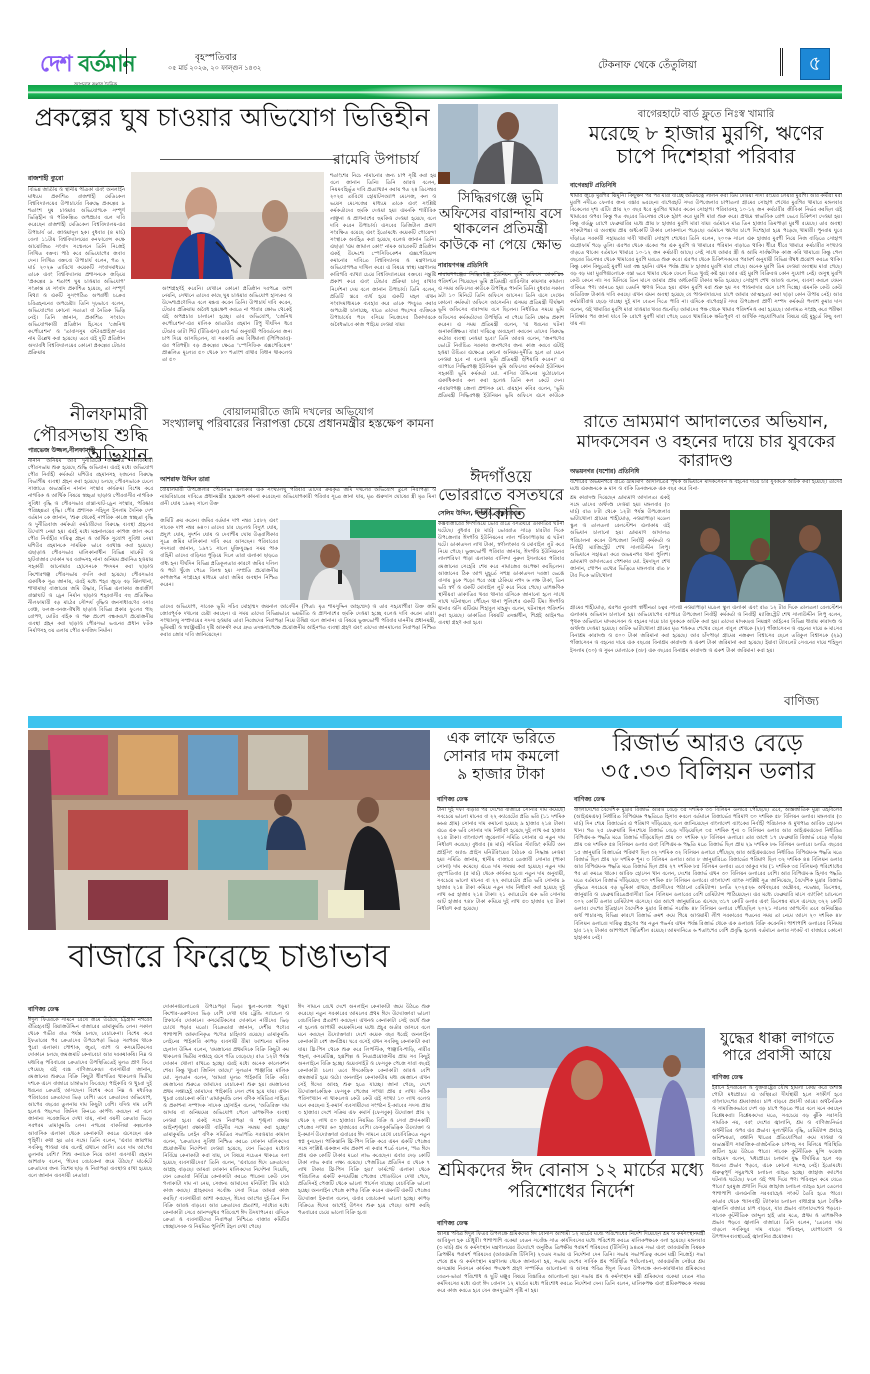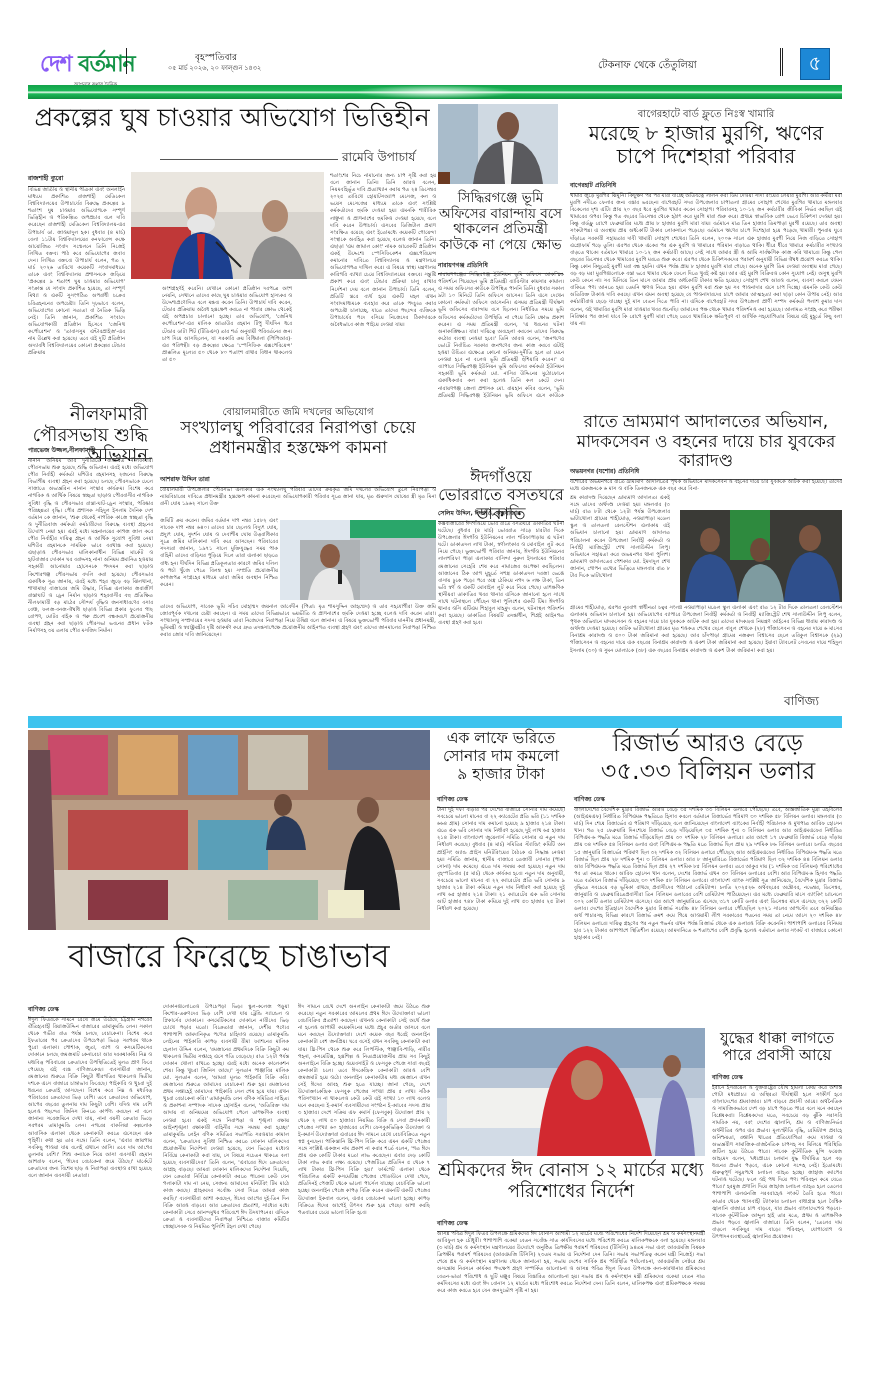--- a/index.html
+++ b/index.html
@@ -41,21 +41,21 @@
 <div class="abs" id="hdr-sep1"></div>
 <div class="abs" id="hdr-day">বৃহস্পতিবার</div>
 <div class="abs" id="hdr-date">০৫ মার্চ ২০২৬, ২০ ফাল্গুন ১৪৩২</div>
 <div class="abs" id="hdr-tag">টেকনাফ থেকে তেঁতুলিয়া</div>
 <div class="abs" id="hdr-sep2"></div>
 <div class="abs" id="page-no">৫</div>
 <div class="abs" id="green-bar"></div>
 
 <div class="abs hl" style="left:28px;top:104px;width:408px;font-size:25px;">প্রকল্পের ঘুষ চাওয়ার অভিযোগ ভিত্তিহীন</div>
 <div class="abs" style="left:160px;top:159px;width:178px;height:1px;background:#555;"></div>
-<div class="abs" style="left:342px;top:148px;font-size:12px;color:#222;">রামেবি উপাচার্য</div>
+<div class="abs" style="left:333px;top:148px;font-size:14px;color:#222;">রামেবি উপাচার্য</div>
 <div class="abs byline" style="left:28px;top:173px;width:96px;">রাজশাহী ব্যুরো</div>
 <div class="abs txt" style="left:28px;top:186px;width:97px;height:196px;">বিভিন্ন জাতীয় ও স্থানীয় পত্রিকা এবং অনলাইন মাধ্যমে প্রকাশিত রাজশাহী মেডিকেল বিশ্ববিদ্যালয়ের উপাচার্যের বিরুদ্ধে প্রকল্পের ৯ শতাংশ ঘুষ চাওয়ার অভিযোগকে সম্পূর্ণ ভিত্তিহীন ও পরিকল্পিত অপপ্রচার বলে দাবি করেছেন রাজশাহী মেডিকেল বিশ্ববিদ্যালয়-এর উপাচার্য ডা. জাওয়াদুল হক। বুধবার (৪ মার্চ) বেলা ১১টায় বিশ্ববিদ্যালয়ের কনফারেন্স কক্ষে আয়োজিত সংবাদ সম্মেলনে তিনি নিজেই লিখিত বক্তব্য পাঠ করে অভিযোগের জবাব দেন। লিখিত বক্তব্যে উপাচার্য বলেন, গত ২ মার্চ ২০২৬ তারিখে কয়েকটি সংবাদমাধ্যমে তাকে এবং বিশ্ববিদ্যালয় প্রশাসনকে জড়িয়ে 'প্রকল্পের ৯ শতাংশ ঘুষ চাওয়ার অভিযোগ' সংক্রান্ত যে সংবাদ প্রকাশিত হয়েছে, তা সম্পূর্ণ মিথ্যা ও একটি সুসংগঠিত অপরাধী চক্রের চরিত্রহননের অপচেষ্টা। তিনি দৃঢ়ভাবে বলেন, অভিযোগের কোনো সত্যতা বা নৈতিক ভিত্তি নেই। তিনি জানান, প্রকাশিত সংবাদে অভিযোগকারী প্রতিষ্ঠান হিসেবে 'জেনিথ কর্পোরেশন' ও 'তাবাসসুম এন্টারপ্রাইজ'-এর নাম উল্লেখ করা হয়েছে। তবে এই দুটি প্রতিষ্ঠান অদ্যাবধি বিশ্ববিদ্যালয়ের কোনো প্রকল্পের টেন্ডার প্রক্রিয়ায়</div>
 <div class="abs photo" style="left:131px;top:172px;width:193px;height:107px;">
   <svg class="img-fill" viewBox="0 0 193 107" preserveAspectRatio="none">
     <rect width="193" height="107" fill="#d8d4ce"></rect>
     <rect x="0" y="0" width="193" height="40" fill="#eae6df"></rect>
     <rect x="0" y="55" width="60" height="52" fill="#c03838"></rect>
     <ellipse cx="70" cy="35" rx="16" ry="20" fill="#c99d85"></ellipse>
     <ellipse cx="70" cy="52" rx="14" ry="10" fill="#e6e6e6"></ellipse>
     <path d="M40 107 Q45 62 70 60 Q98 62 102 107Z" fill="#1c3f8f"></path>
@@ -85,21 +85,21 @@
 <div class="abs kicker" style="left:570px;top:106px;width:272px;font-size:10px;">বাগেরহাটে বার্ড ফ্লুতে নিঃস্ব খামারি</div>
 <div class="abs hl" style="left:570px;top:122px;width:272px;font-size:20px;">মরেছে ৮ হাজার মুরগি, ঋণের চাপে দিশেহারা পরিবার</div>
 <div class="abs byline" style="left:570px;top:180px;width:272px;">বাগেরহাট প্রতিনিধি</div>
 <div class="abs txt" style="left:570px;top:192px;width:272px;height:204px;">খামার জুড়ে মুরগির ঝিমুনি। কিছুক্ষণ পর পর মারা যাচ্ছে অতিযত্নে লালন করা ডিম দেওয়া সাদা রংয়ের লেয়ার মুরগি। আর কর্মীরা মরা মুরগি নদীতে ফেলার জন্য বস্তার ভরছেন। বাগেরহাট সদর উপজেলার চাপাতলা গ্রামের সোহাগ শেখের মুরগির খামারে মঙ্গলবার বিকেলের দৃশ্য এটি। প্রায় ২০ বছর ধরে মুরগির খামার করেন সোহাগ। পরিবারসহ ১০-১২ জন কর্মচারীর জীবিকা নির্ভর করছিল এই খামারের ওপর। কিন্তু গত বছরের ডিসেম্বর থেকে হঠাৎ করে মুরগি মারা শুরু করে। প্রথমে স্বাভাবিক রোগ ভেবে চিকিৎসা দেওয়া হয়। কিন্তু বার্ডফ্লু রোগে ফেব্রুয়ারির মধ্যে প্রায় ৮ হাজার মুরগি মারা যায়। বর্তমানে মাত্র তিন হাজার ডিমপাড়া মুরগী রয়েছে। তার অবস্থা সংকটাপন্ন। এ অবস্থায় প্রায় অর্ধকোটি টাকার লোকসানে পড়েছে। বর্তমানে ঋণের চাপে দিশেহারা হয়ে পড়েছে খামারী। পুনরায় ঘুরে দাঁড়াতে সরকারী সহায়তার দাবী খামারী সোহাগ শেখের। তিনি বলেন, ২০০৬ সালে এক হাজার মুরগী নিয়ে নিজ বাড়িতে সোহাগ এগ্রোফার্ম গড়ে তুলি। এরপর থেকে একের পর এক মুরগি ও খামারের পরিমান বাড়াতে থাকি। ধীরে ধীরে খামারে কর্মচারীর সংখ্যাও বাড়তে থাকে। বর্তমানে খামারে ১০-১২ জন কর্মচারী আছে। সেই সাথে আমার স্ত্রী ও আমি সার্বক্ষণিক কাজ করি খামারে। কিন্তু গেল বছরের ডিসেম্বর থেকে খামারের মুরগি মরতে শুরু করে। এরপর থেকে চিকিৎসকদের পরামর্শ অনুযায়ী বিভিন্ন ঔষধ প্রয়োগ করতে থাকি। কিন্তু কোন কিছুতেই মুরগী মরা বন্ধ হয়নি। এখন পর্যন্ত প্রায় ৮ হাজার মুরগি মারা গেছে। অনেক মুরগি ডিম দেওয়া অবস্থায় মারা গেছে। বড় বড় মরা মুরগিগুলোকে বস্তা ভরে খামার থেকে ফেলে দিতে খুবই কষ্ট হয়। আর এই মুরগি বিক্রিরও কোন সুযোগ নেই। অসুস্থ মুরগি কেউ কেনে না। সব মিলিয়ে তিন মাসে আমার প্রায় অর্ধকোটি টাকার ক্ষতি হয়েছে। সোহাগ শেখ আরও বলেন, ব্যবসা করলে যেমন বাকিতে পণ্য আনতে হয়। তেমনি ঋণও নিতে হয়। এখন মুরগি মরা শুরু হয় সব পাওনাদার এসে চাপ দিচ্ছে। এমনকি কেউ কেউ অতিরিক্ত টাকাও দাবি করছে। এখন এমন অবস্থা হয়েছে যে পাওনাদারদের চাপে আমার আত্মহত্যা করা ছাড়া কোন উপায় নেই। আর কর্মচারীরাও ছেড়ে যাচ্ছে। দুই মাস বেতন দিতে পারি না। এদিকে বাগেরহাট সদর উপজেলা প্রাণী সম্পদ কর্মকর্তা পলাশ কুমার দাস বলেন, ওই খামারির মুরগি মারা যাওয়ার খবর শুনেছি। আমাদের পক্ষ থেকে খামার পরিদর্শনও করা হয়েছে। আলামত সংগ্রহ করে পরীক্ষা নিরিক্ষার পর জানা যাবে কি রোগে মুরগী মারা গেছে তেবে খামারিকে ক্ষতিপূরণ বা আর্থিক সহযোগিতার বিষয়ে এই মুহূর্তে কিছু বলা যায় না।</div>
 
 <div class="abs hl" style="left:28px;top:404px;width:120px;font-size:18px;text-align:right;">নীলফামারী পৌরসভায় শুদ্ধি অভিযান</div>
 <div class="abs byline" style="left:28px;top:445px;width:124px;">পারভেজ উজ্জল,নীলফামারী</div>
 <div class="abs txt" style="left:28px;top:457px;width:125px;height:228px;">নানান অনিয়ম আর দুর্নীতিতে জর্জরিত নীলফামারী পৌরসভায় শুরু হয়েছে শুদ্ধি অভিযান। এরই মধ্যে অভিযোগ পৌর নির্বাহী কর্মকর্তা মশিউর রহমানসহ ২জনের বিরুদ্ধে বিভাগীয় ব্যবস্থা গ্রহন করা হয়েছে। চলছে পৌরসভাকে ঢেলে সাজাতে অভ্যন্তরিন নানান সংস্কার কার্যক্রম। বিশেষ করে নাগরিক ও আর্থিক বিষয়ে স্বচ্ছতা ছাড়াও পৌরবাসীর নাগরিক সুবিধা বৃদ্ধি ও পৌরসভার রাস্তা-ঘাট-ড্রেন সংস্কার, পরিষ্কার পরিচ্ছন্নতা বৃদ্ধি। পৌর প্রশাসক সহিদুল ইসলাম দৈনিক দেশ বর্তমান কে জানান, 'শুরু থেকেই নাগরিক কাজে স্বচ্ছতা বৃদ্ধি ও দুর্নীতিবাজ কর্মকর্তা কর্মচারীদের বিরুদ্ধে ব্যবস্থা গ্রহনের উদ্যোগ নেয়া হয়। এরই মধ্যে মন্ত্রনালয়ের কাগজ জাল করে পৌর নির্বাহীর দায়িত্ব গ্রহন ও আর্থিক সুযোগ সুবিধা নেয়া মশিউর রহমানকে সাময়িক ভাবে বরখাস্ত করা হয়েছে। এছাড়াও পৌরসভার মালিকানাধীন বিভিন্ন মার্কেট ও হাটবাজার দোকান ঘর বরাদ্দসহ নানা অনিয়ম প্রমানিত হওয়ায় সহকারী আনোয়ার হোসেনকে পদদমন করা ছাড়াও কিশোরগঞ্জ পৌরসভায় বদলি করা হয়েছে। পৌরসভার একাধিক সূত্র জানায়, এরই মধ্যে শহর জুড়ে বড় ঝিলখানা, শাখামাছা বাজারের জমি উদ্ধার, বিভিন্ন এলাকার জরাজীর্ণ রাস্তাঘাট ও ড্রেন নির্মান ছাড়াও শহরবাসীর বহু প্রতিক্ষিত নীলফামারী বড় মাঠের সৌন্দর্য বৃদ্ধিও জনসাধারণের বসার বেঞ্চ, ফলজ-বনজ-ঔষধি ছাড়াও বিভিন্ন প্রকার ফুলের গাছ রোপণ, মোটর বাইক ও গরু প্রবেশ বন্ধকরণে প্রয়োজনীয় ব্যবস্থা গ্রহন করা ছাড়াও পৌরসভা ভবনের প্রধান ফটক নির্মাণসহ ৩য় তলায় পৌর মসজিদ নির্মান।</div>
 
 <div class="abs kicker" style="left:160px;top:404px;width:276px;font-size:10px;">বোয়ালমারীতে জমি দখলের অভিযোগ</div>
-<div class="abs hl" style="left:160px;top:418px;width:276px;font-size:17px;">সংখ্যালঘু পরিবারের নিরাপত্তা চেয়ে প্রধানমন্ত্রীর হস্তক্ষেপ কামনা</div>
+<div class="abs hl" style="left:160px;top:418px;width:276px;font-size:11px;">সংখ্যালঘু পরিবারের নিরাপত্তা চেয়ে প্রধানমন্ত্রীর হস্তক্ষেপ কামনা</div>
 <div class="abs byline" style="left:160px;top:474px;width:276px;">আশরাফ উদ্দিন তারা</div>
 <div class="abs txt" style="left:160px;top:486px;width:276px;height:30px;">বোয়ালমারী উপজেলার পৌরসভা এলাকার এক সংখ্যালঘু পরিবার তাদের ক্রয়কৃত জমি দখলের অভিযোগ তুলে নিরাপত্তা ও ন্যায়বিচারের দাবিতে প্রধানমন্ত্রীর হস্তক্ষেপ কামনা করেছেন। অভিযোগকারী পরিবার সূত্রে জানা যায়, মৃত গুরুদাস ঘোষের স্ত্রী মৃত মিনা রানী ঘোষ ১৯৬২ সালে উক্ত</div>
 <div class="abs txt" style="left:160px;top:517px;width:118px;height:84px;">জমিটি ক্রয় করেন। জমির বর্তমান দাগ নম্বর ১৫৮২ এবং সাবেক দাগ নম্বর ৬৪০। তাদের চার ছেলেও বিদ্যুৎ ঘোষ, প্রদ্যুৎ ঘোষ, সুদর্শন ঘোষ ও দেবাশীষ ঘোষ উত্তরাধিকার সূত্রে জমির মালিকানা দাবি করে আসছেন। পরিবারের সদস্যরা জানান, ১৯৭১ সালে মুক্তিযুদ্ধের সময় পাক বাহিনী তাদের বাড়িঘর পুড়িয়ে দিলে তারা এলাকা ছাড়তে বাধ্য হন। দীর্ঘদিন বিভিন্ন প্রতিকূলতার কারণে জমির দলিল ও পর্চা খুঁজে পেতে বিলম্ব হয়। সম্প্রতি প্রয়োজনীয় কাগজপত্র সংগ্রহের মাধ্যমে তারা জমির অবস্থান নিশ্চিত করেন।</div>
 <div class="abs photo" style="left:280px;top:520px;width:156px;height:80px;">
   <svg class="img-fill" viewBox="0 0 156 80" preserveAspectRatio="none">
     <rect width="156" height="80" fill="#dfe7ee"></rect>
     <rect x="70" y="0" width="86" height="18" fill="#2aa66a"></rect>
     <rect x="70" y="18" width="86" height="62" fill="#bfc5ca"></rect>
     <rect x="20" y="20" width="60" height="60" fill="#aeb2b5"></rect>
     <rect x="100" y="30" width="36" height="22" fill="#1e8ed8"></rect>

